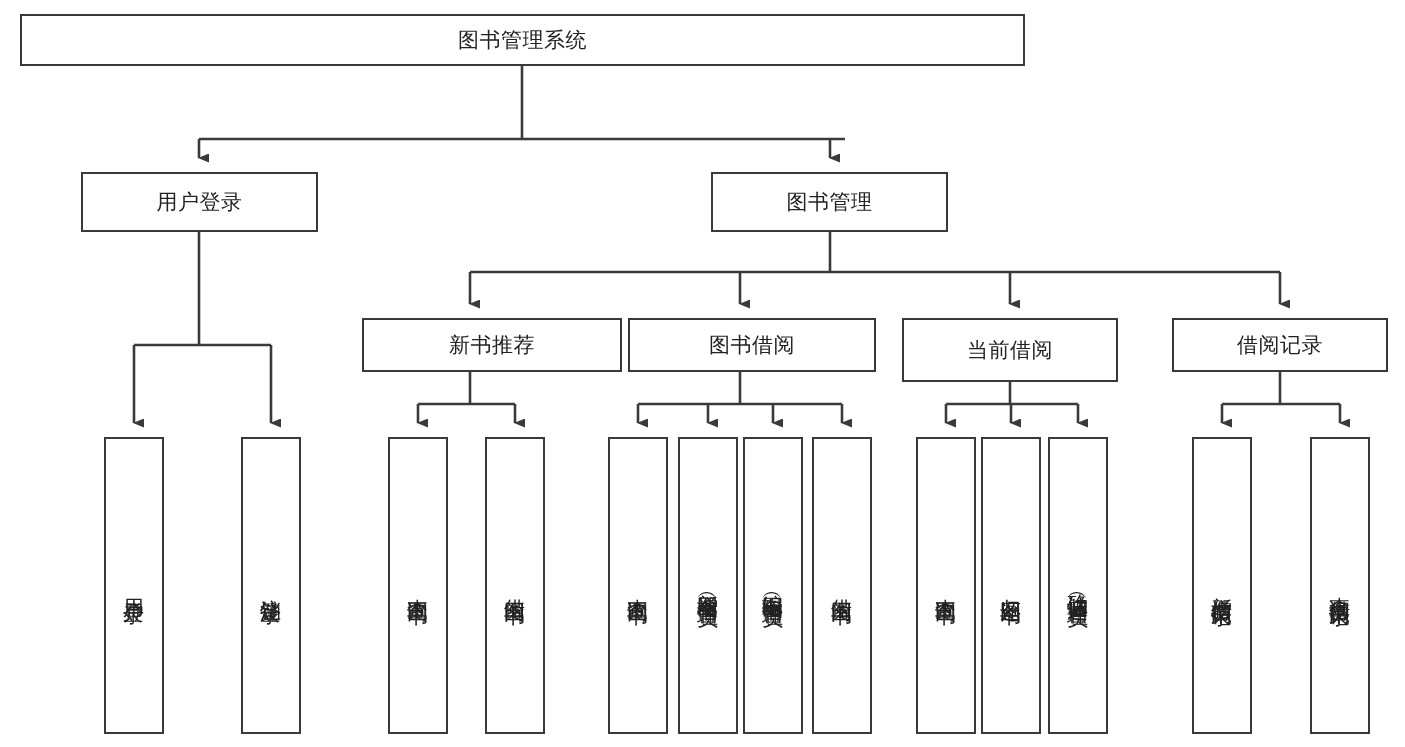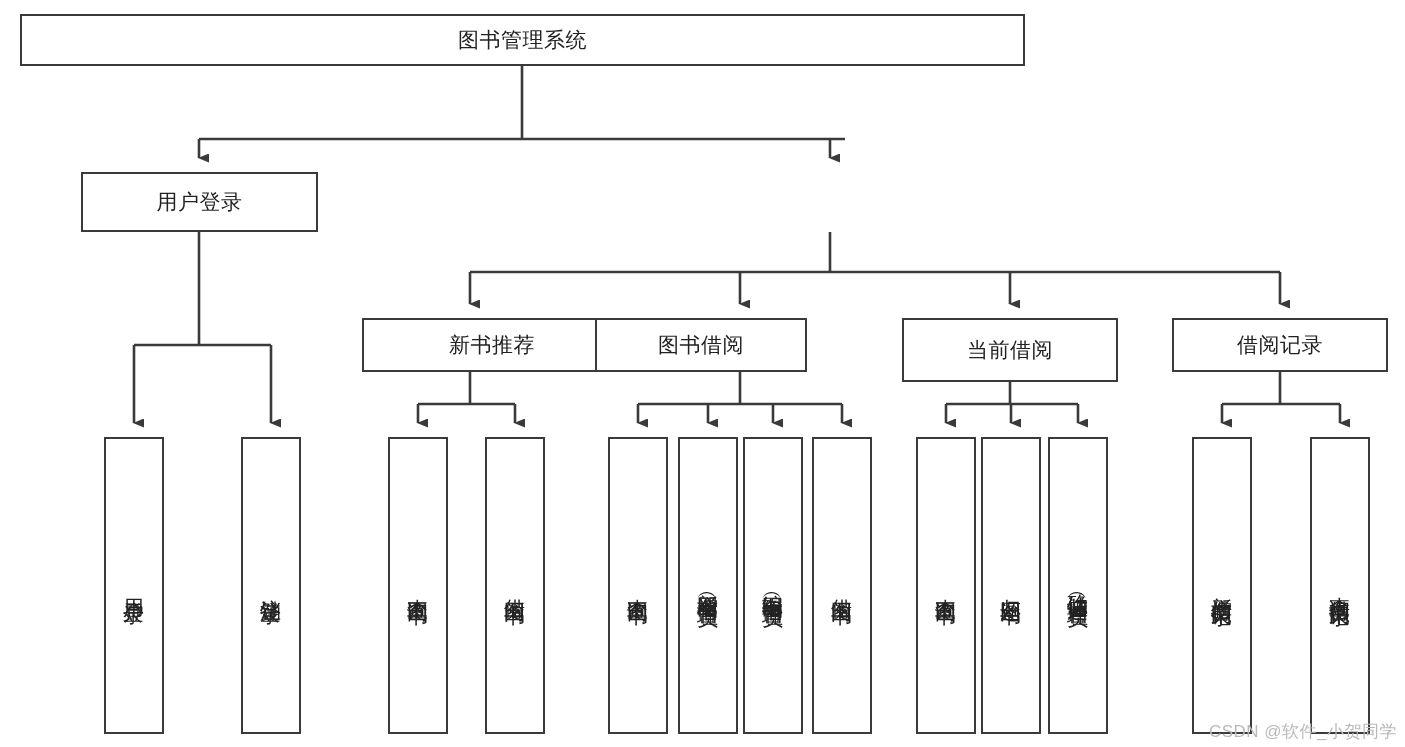--- a/index.html
+++ b/index.html
@@ -135,26 +135,29 @@
   </svg>
 
   <div class="node-box horizontal" style="left:20px; top:14px; width:1005px; height:52px;">
     <span>图书管理系统</span>
   </div>
 
   <div class="node-box horizontal" style="left:81px; top:172px; width:237px; height:60px;">
     <span>用户登录</span>
   </div>
 
+  <div class="node-box horizontal" style="left:711px; top:172px; width:237px; height:60px;">
+    <span>图书管理</span>
+  </div>
 
   <div class="node-box horizontal" style="left:362px; top:318px; width:260px; height:54px;">
     <span>新书推荐</span>
   </div>
 
-  <div class="node-box horizontal" style="left:595px; top:318px; width:212px; height:54px;">
+  <div class="node-box horizontal" style="left:628px; top:318px; width:248px; height:54px;">
     <span>图书借阅</span>
   </div>
 
   <div class="node-box horizontal" style="left:902px; top:318px; width:216px; height:64px;">
     <span>当前借阅</span>
   </div>
 
   <div class="node-box horizontal" style="left:1172px; top:318px; width:216px; height:54px;">
     <span>借阅记录</span>
   </div>
@@ -204,15 +207,14 @@
   </div>
 
   <div class="node-box vertical" style="left:1192px; top:437px; width:60px; height:297px;">
     <span class="vlabel">新增借阅记录</span>
   </div>
 
   <div class="node-box vertical" style="left:1310px; top:437px; width:60px; height:297px;">
     <span class="vlabel">查询借阅记录</span>
   </div>
 
-  <div class="watermark">CSDN @软件_小贺同学</div>
 
 </div>
 
 </body></html>

